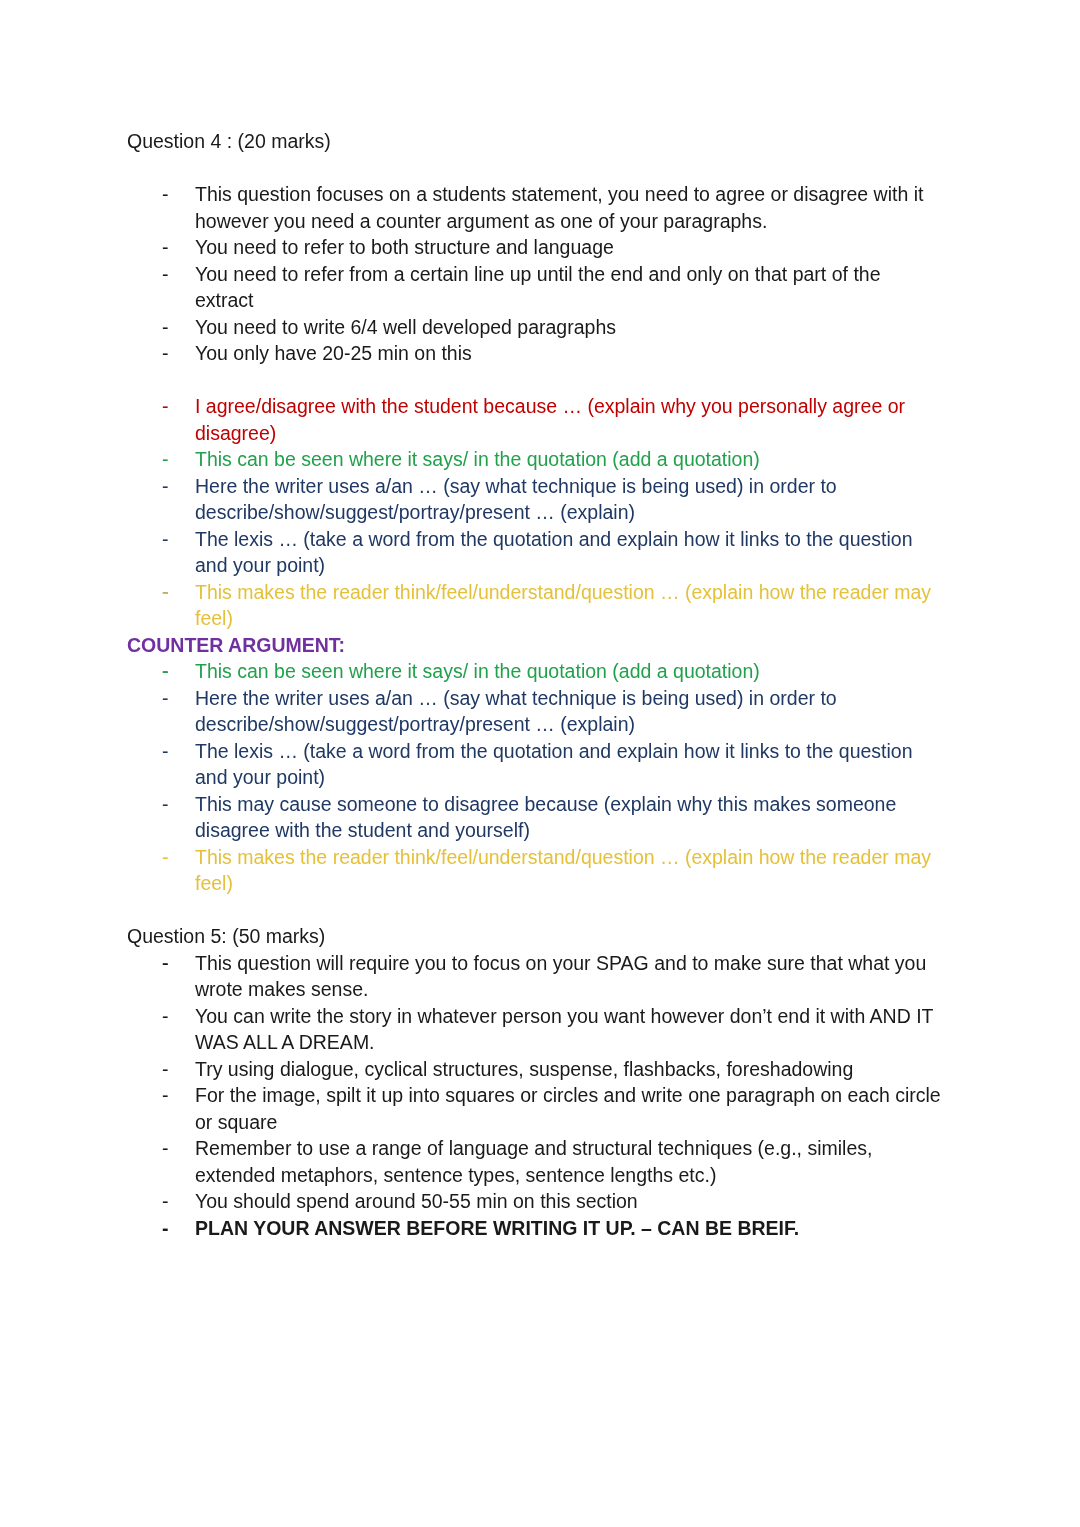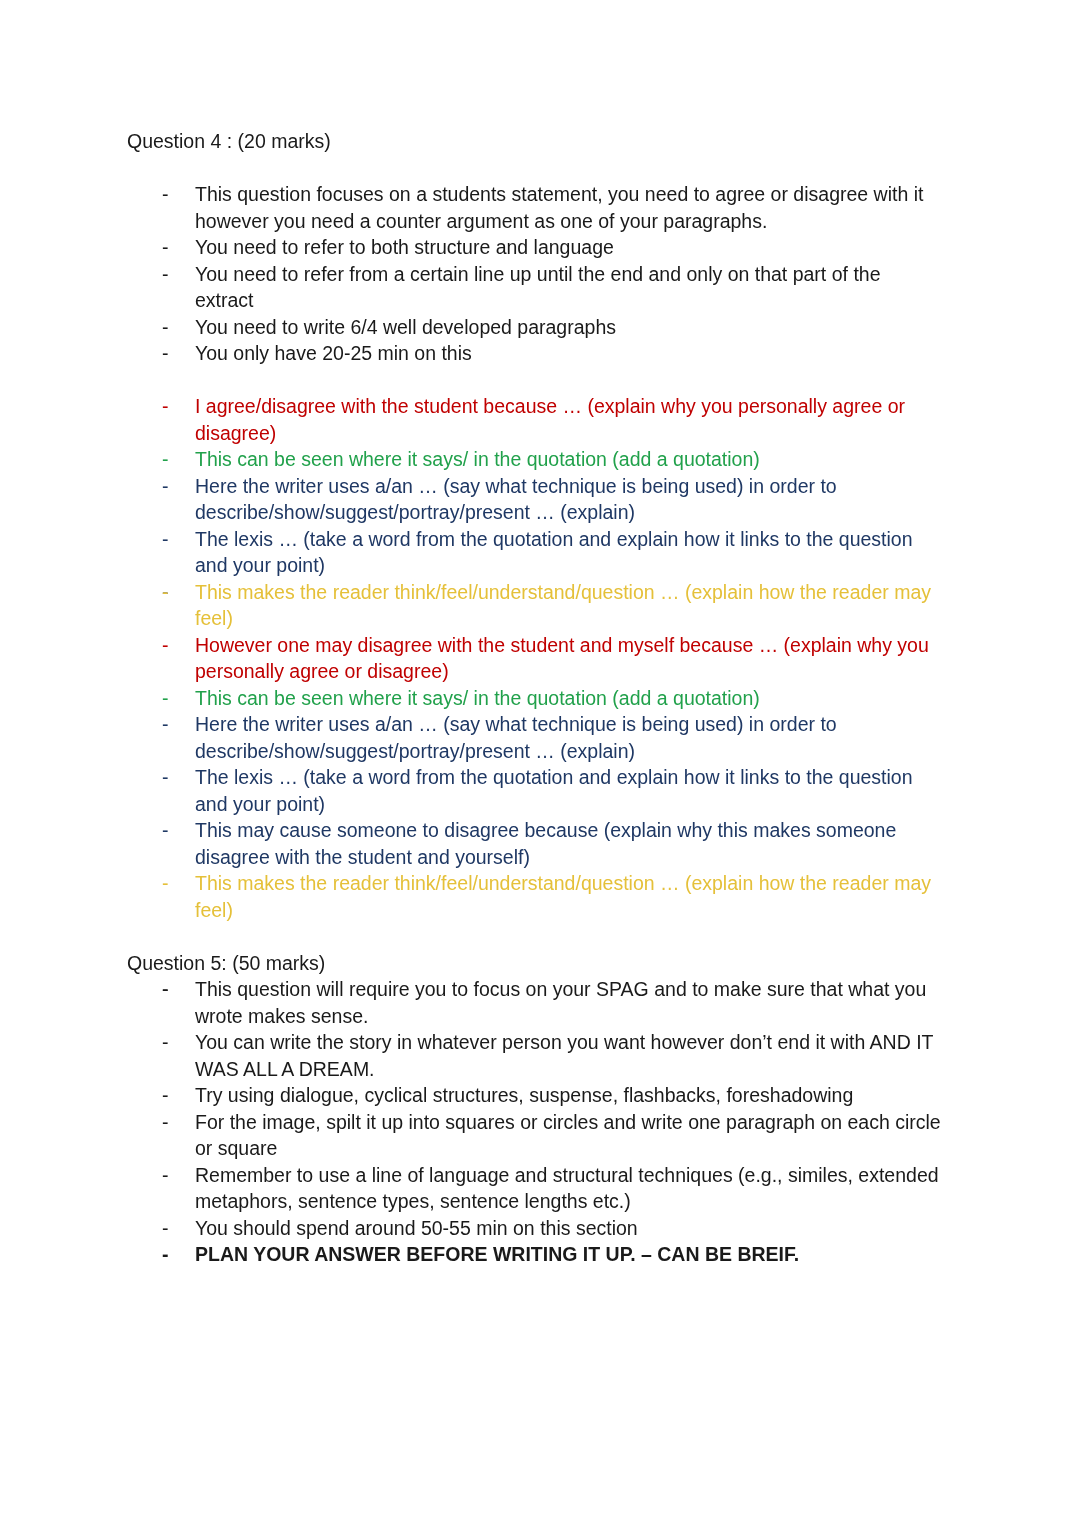--- a/index.html
+++ b/index.html
@@ -135,25 +135,25 @@
       </li>
       <li class="bullet c-navy">
         <span class="dash">-</span>
       </li>
       <li class="bullet c-yellow">
         <span class="dash">-</span>
         <span class="txt">This makes the reader think/feel/understand/question … (explain how the reader may feel)</span>
       </li>
     </ul>
 
+    <p class="section-heading">COUNTER ARGUMENT:</p>
 
     <ul class="bullets">
       <li class="bullet c-red">
         <span class="dash">-</span>
-        <span class="txt">However one may disagree with the student and myself because … (explain why you personally agree or disagree)</span>
       </li>
       <li class="bullet c-green">
         <span class="dash">-</span>
         <span class="txt">This can be seen where it says/ in the quotation (add a quotation)</span>
       </li>
       <li class="bullet c-navy">
         <span class="dash">-</span>
         <span class="txt">Here the writer uses a/an … (say what technique is being used) in order to describe/show/suggest/portray/present … (explain)</span>
       </li>
       <li class="bullet c-navy">
@@ -189,21 +189,21 @@
       <li class="bullet c-black">
         <span class="dash">-</span>
         <span class="txt">Try using dialogue, cyclical structures, suspense, flashbacks, foreshadowing</span>
       </li>
       <li class="bullet c-black">
         <span class="dash">-</span>
         <span class="txt">For the image, spilt it up into squares or circles and write one paragraph on each circle or square</span>
       </li>
       <li class="bullet c-black">
         <span class="dash">-</span>
-        <span class="txt">Remember to use a line of language and structural techniques (e.g., similes, extended metaphors, sentence types, sentence lengths etc.)</span>
+        <span class="txt">Remember to use a range of language and structural techniques (e.g., similes, extended metaphors, sentence types, sentence lengths etc.)</span>
       </li>
       <li class="bullet c-black">
         <span class="dash">-</span>
         <span class="txt">You should spend around 50-55 min on this section</span>
       </li>
       <li class="bullet c-black bold">
         <span class="dash">-</span>
         <span class="txt">PLAN YOUR ANSWER BEFORE WRITING IT UP. – CAN BE BREIF.</span>
       </li>
     </ul>

